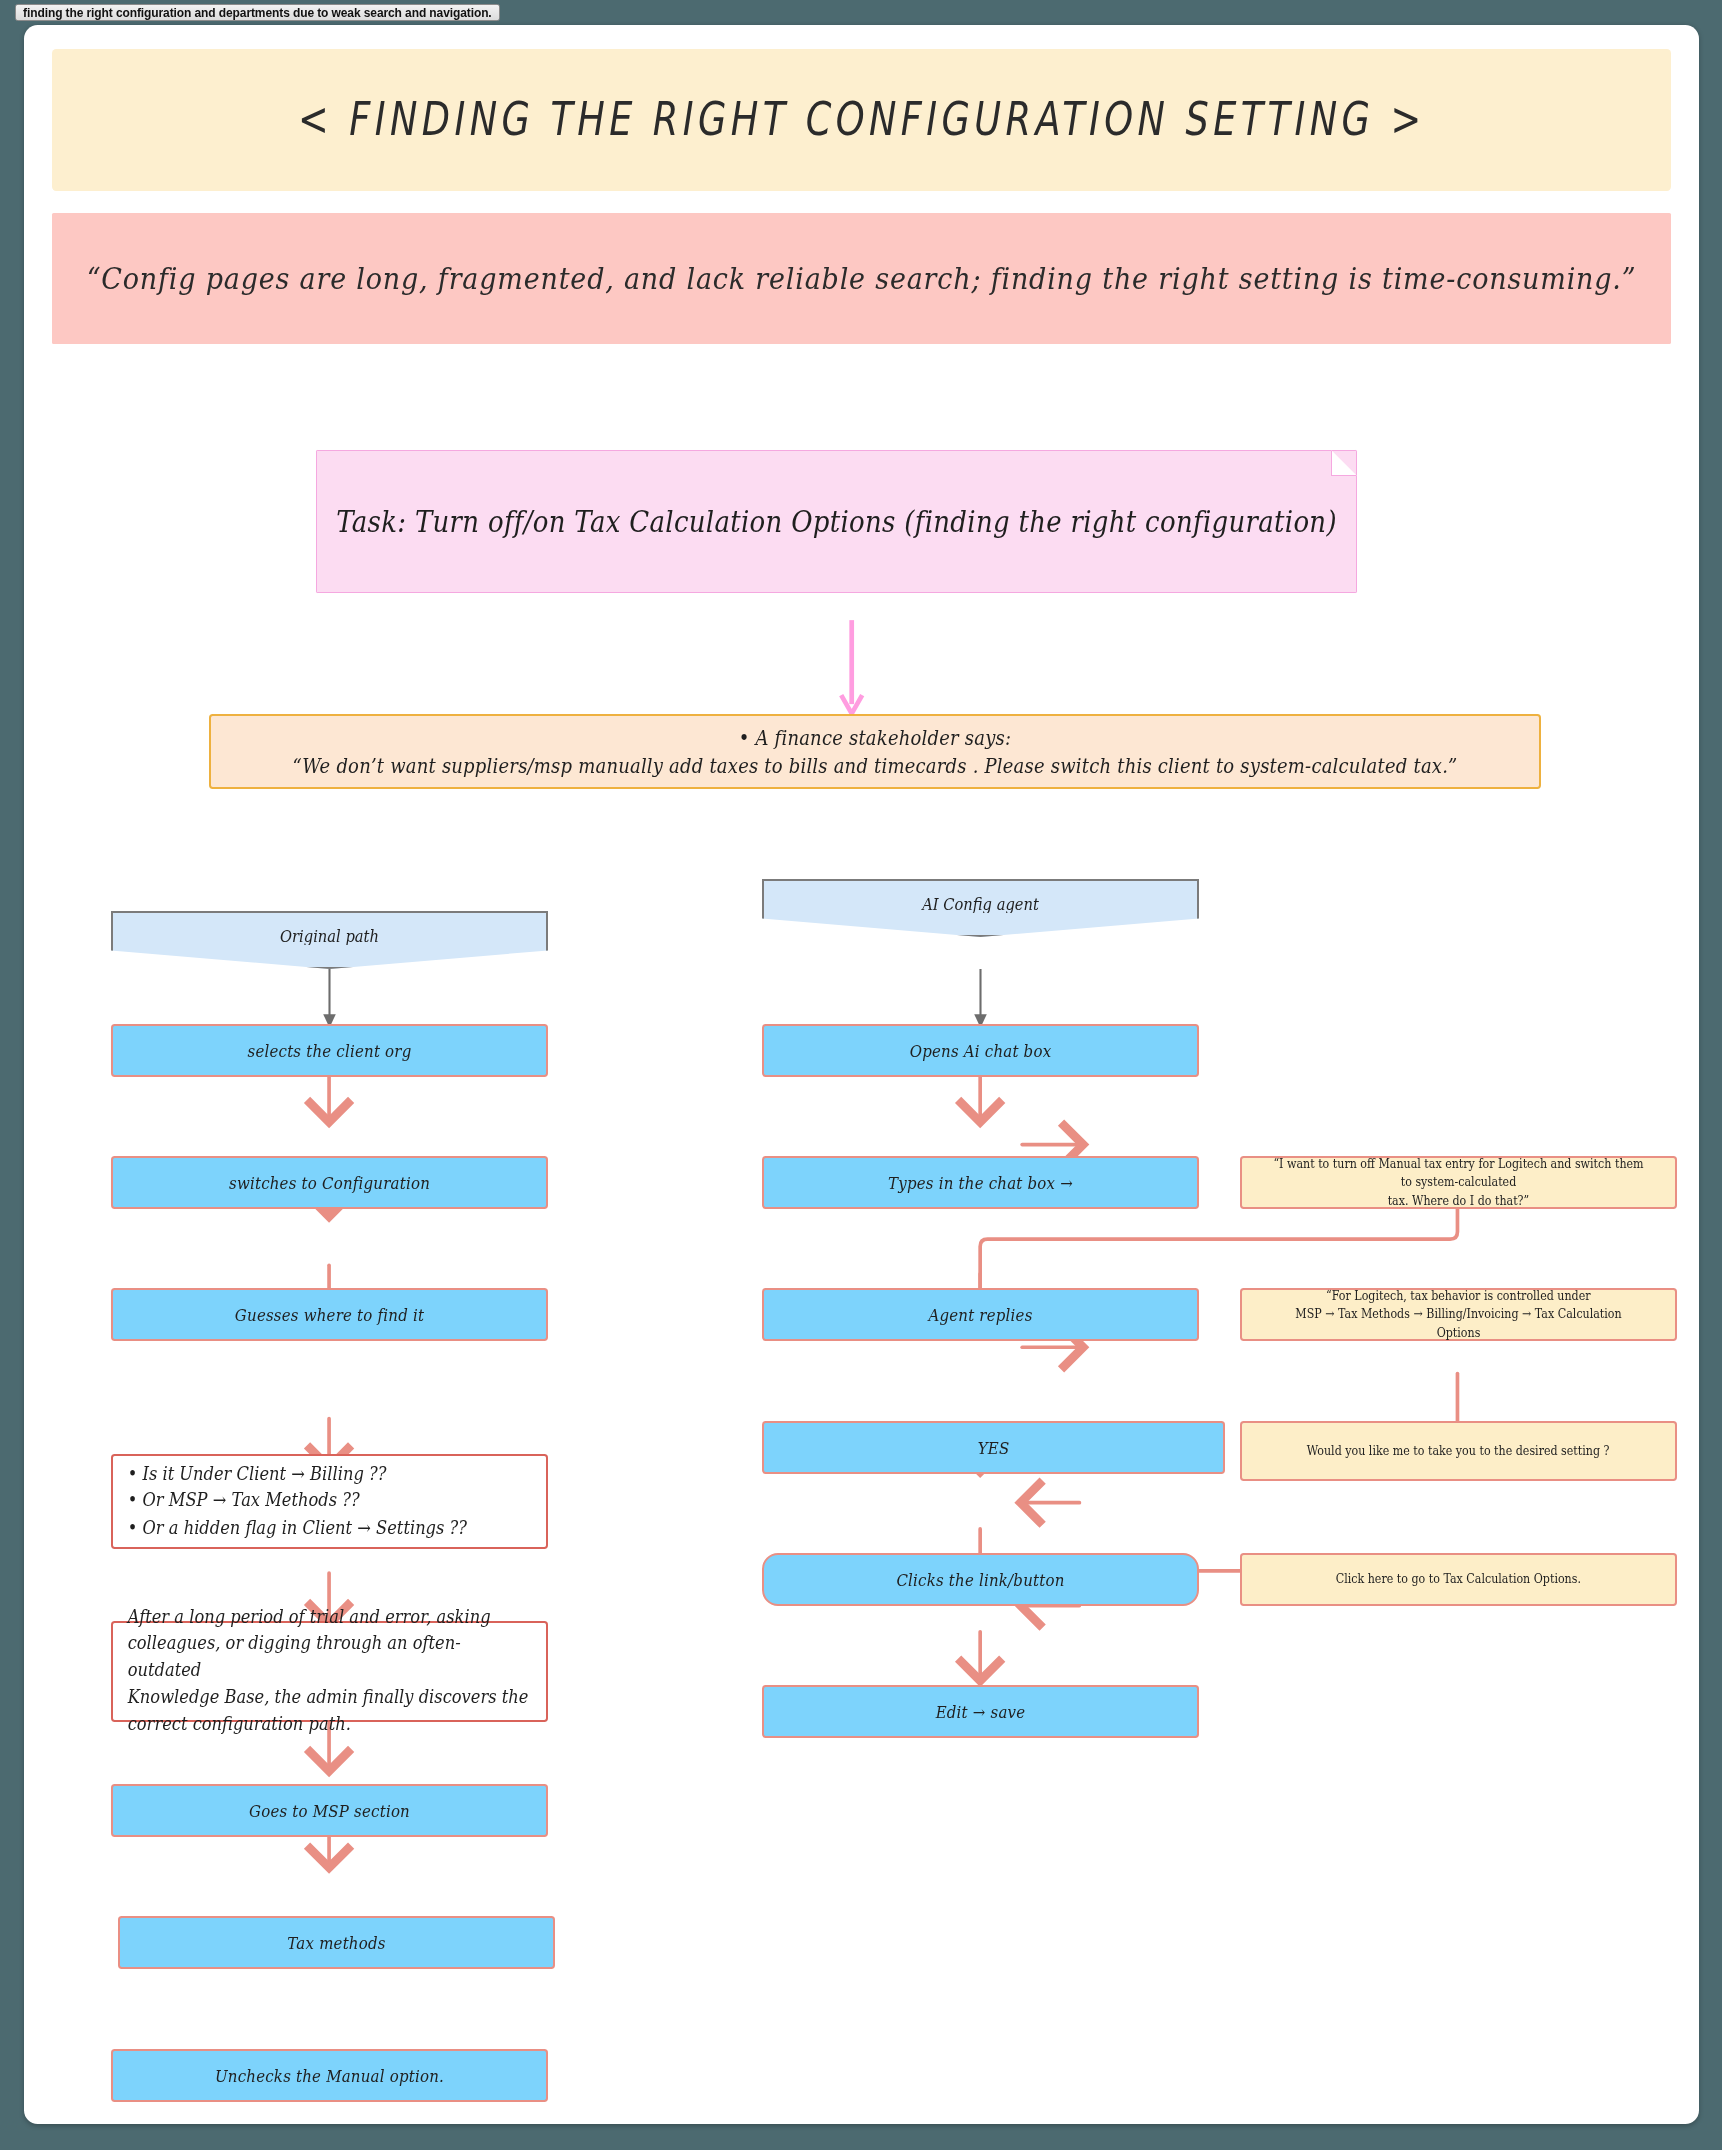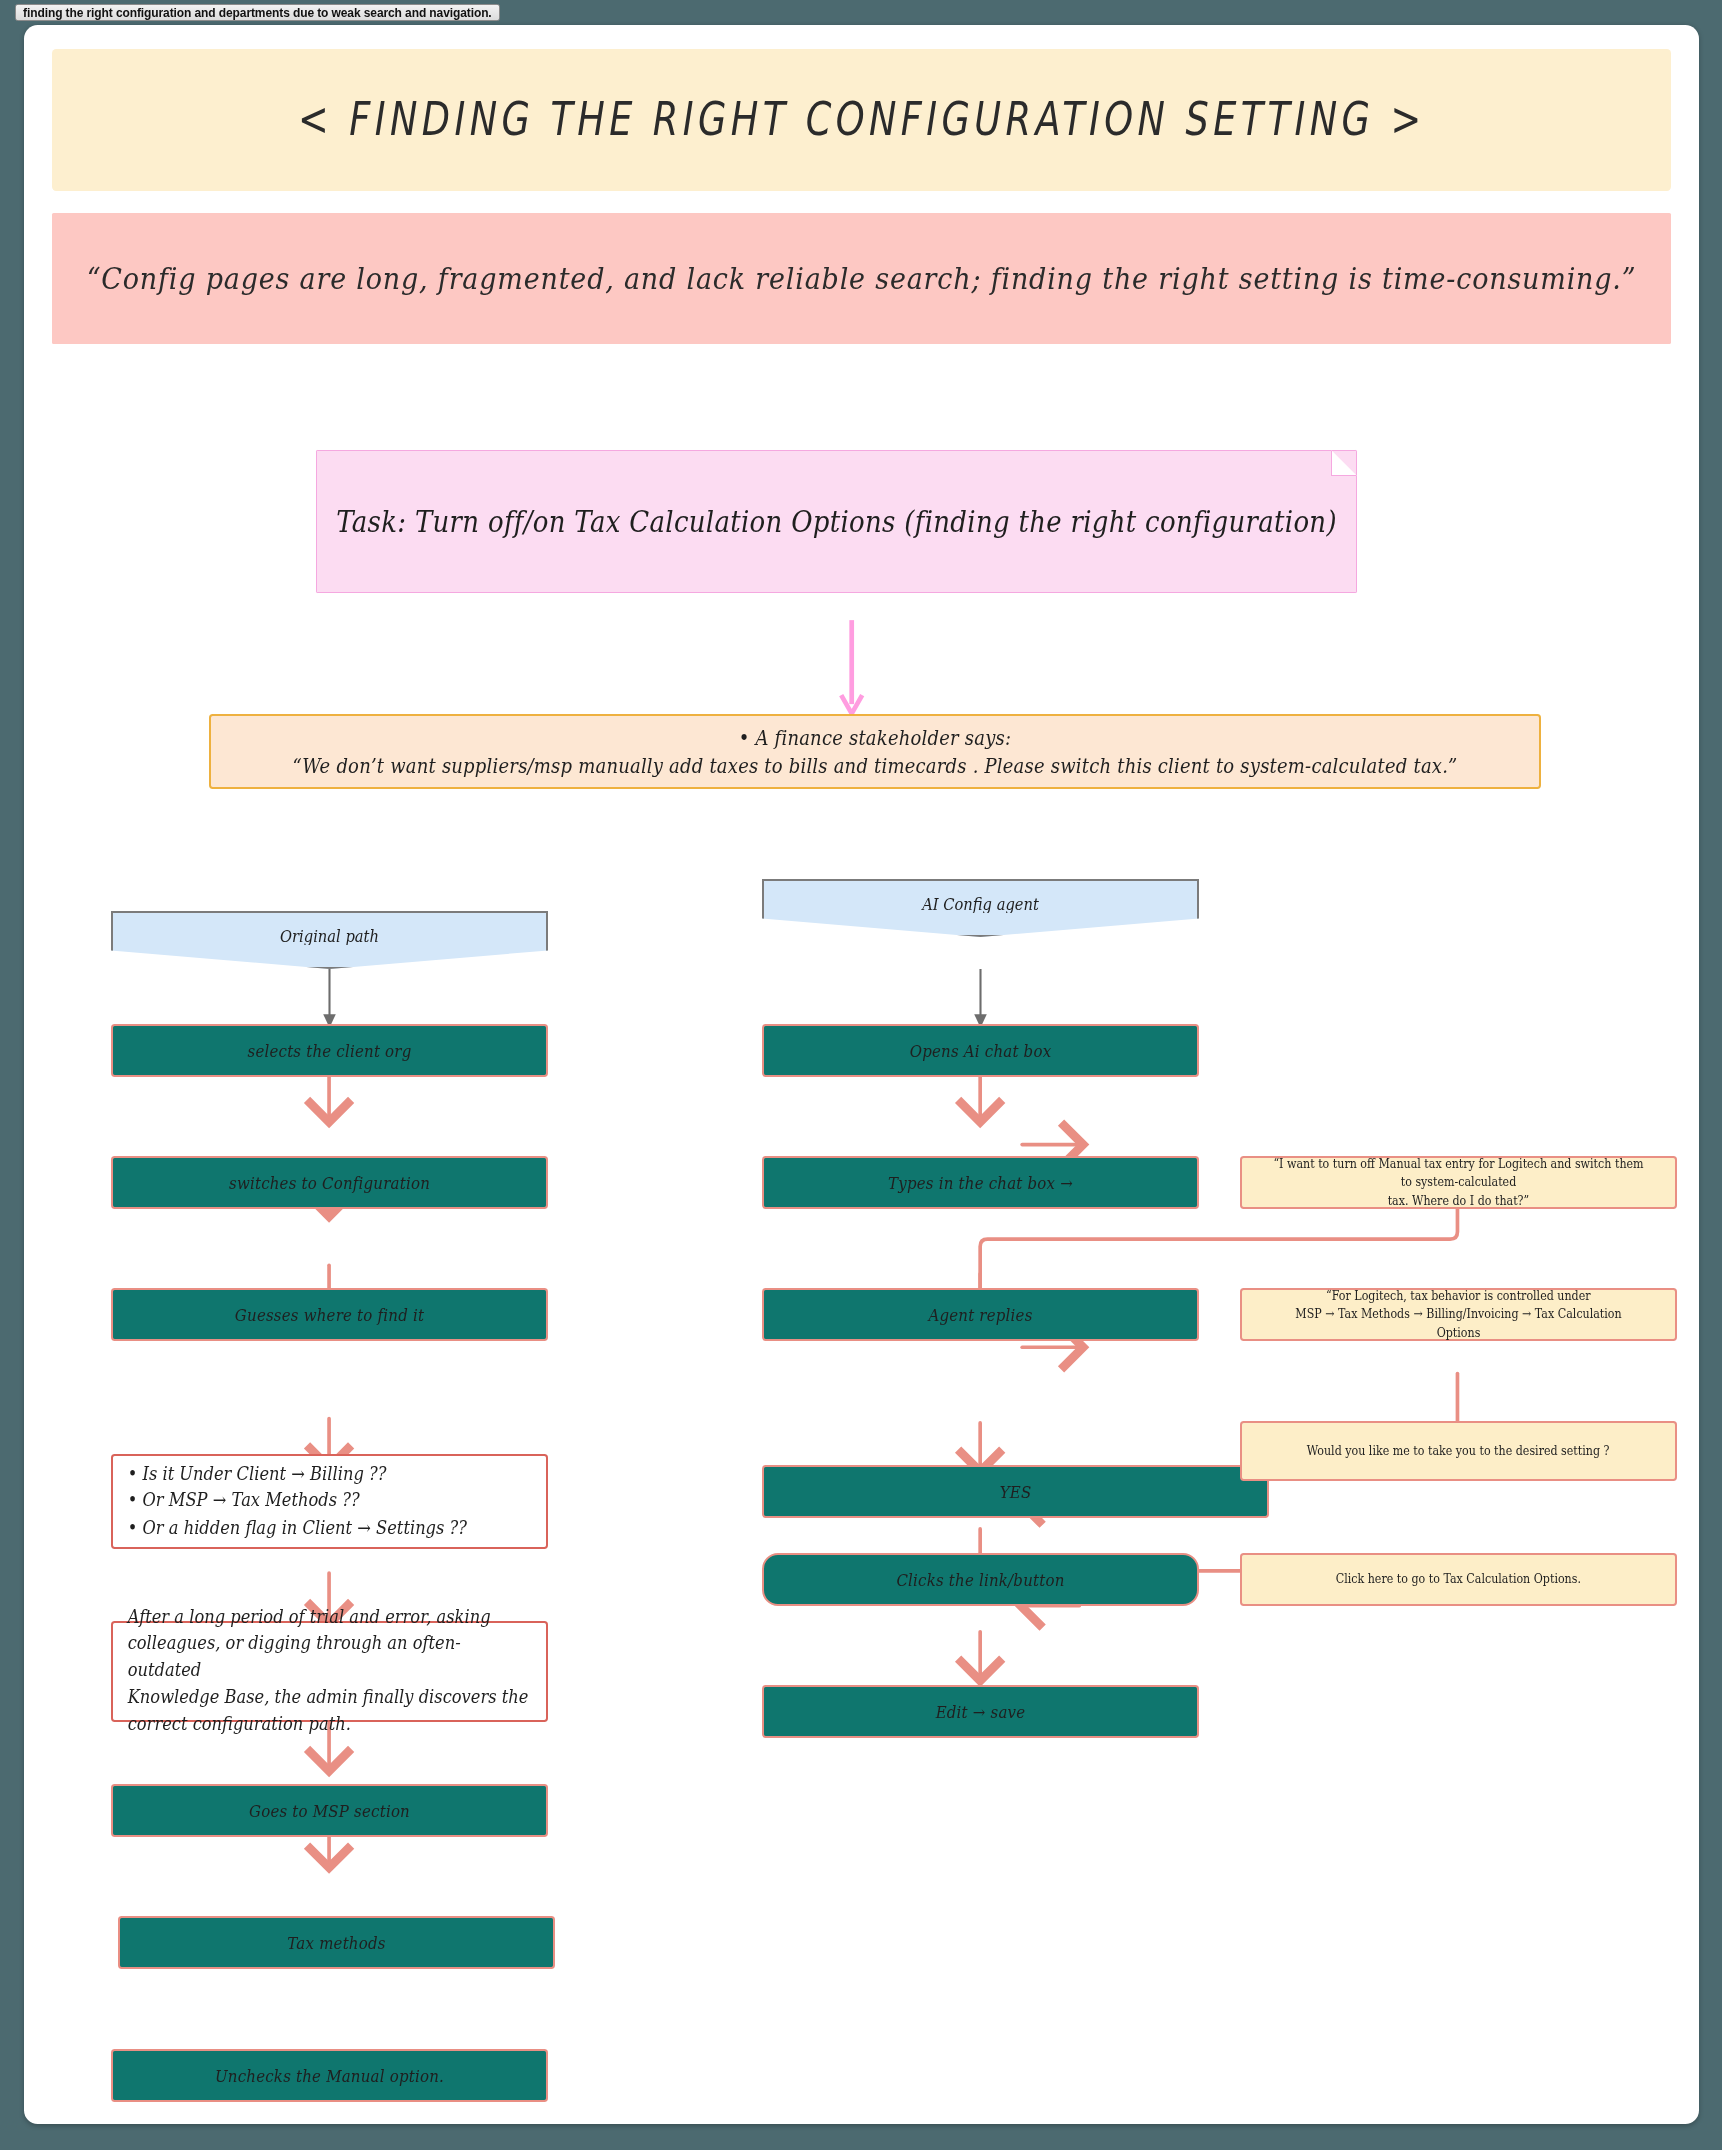--- a/index.html
+++ b/index.html
@@ -129,21 +129,21 @@
   }
   #lane-left  { left: 87px;  top: 886px; }
   #lane-right { left: 738px; top: 854px; }
 
   
   .grey-conn { position: absolute; width: 21px; height: 63px; }
 
   
   .node {
     position: absolute;
-    background: #0f766e;
+    background: #7dd3fc;
     border: 2.6px solid #e98f84;
     border-radius: 3.7px;
     display: flex; align-items: center; justify-content: center;
     text-align: center;
   }
   .node .txt {
     font-family: "DejaVu Serif", serif; font-style: italic;
     font-size: 15px; color: #1f1f1f; letter-spacing: 0.2px;
     transform: scaleY(1.12);
   }
@@ -301,21 +301,21 @@
   </div>
 
   <div class="node" style="left:738px; top:1131px; width:437px; height:53px;">
     <div class="txt">Types in the chat box →</div>
   </div>
 
   <div class="node" style="left:738px; top:1263px; width:437px; height:53px;">
     <div class="txt">Agent replies</div>
   </div>
 
-  <div class="node" style="left:738px; top:1396px; width:507px; height:53px;margin-top:44px;">
+  <div class="node" style="left:738px; top:1396px; width:463px; height:53px;">
     <div class="txt">YES</div>
   </div>
 
   <div class="node" style="left:738px; top:1528px; width:437px; height:53px;border-radius:16px;">
     <div class="txt">Clicks the link/button</div>
   </div>
 
   <div class="node" style="left:738px; top:1660px; width:437px; height:53px;">
     <div class="txt">Edit → save</div>
   </div>

